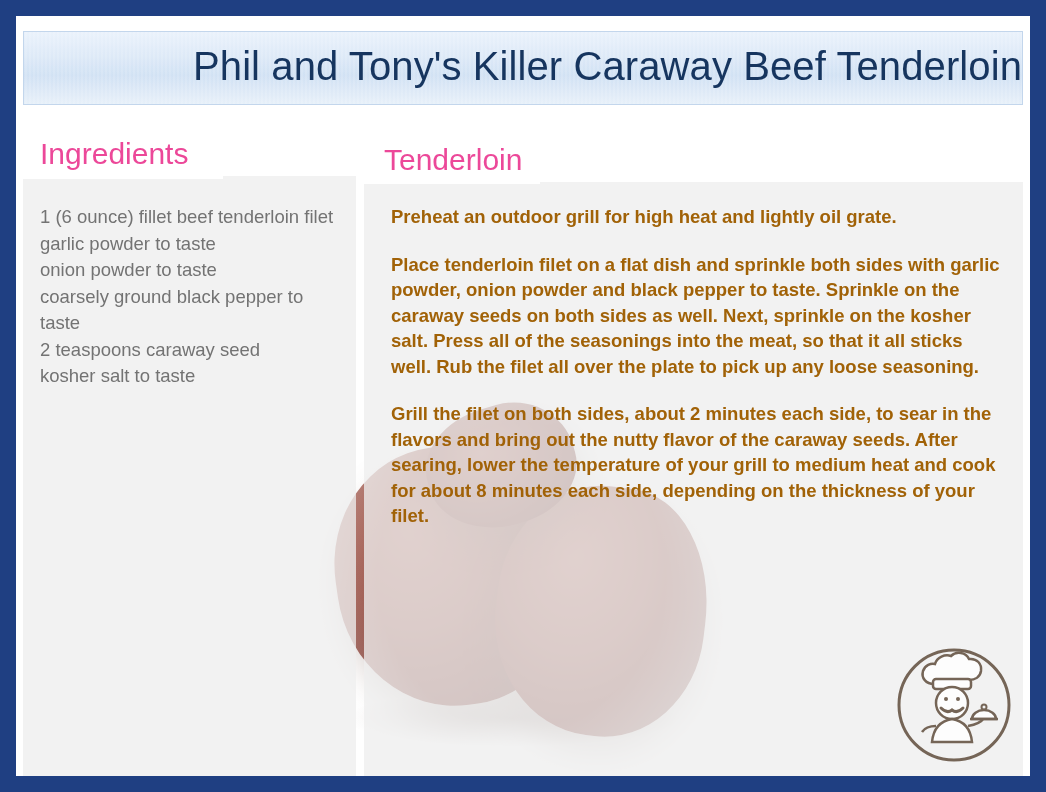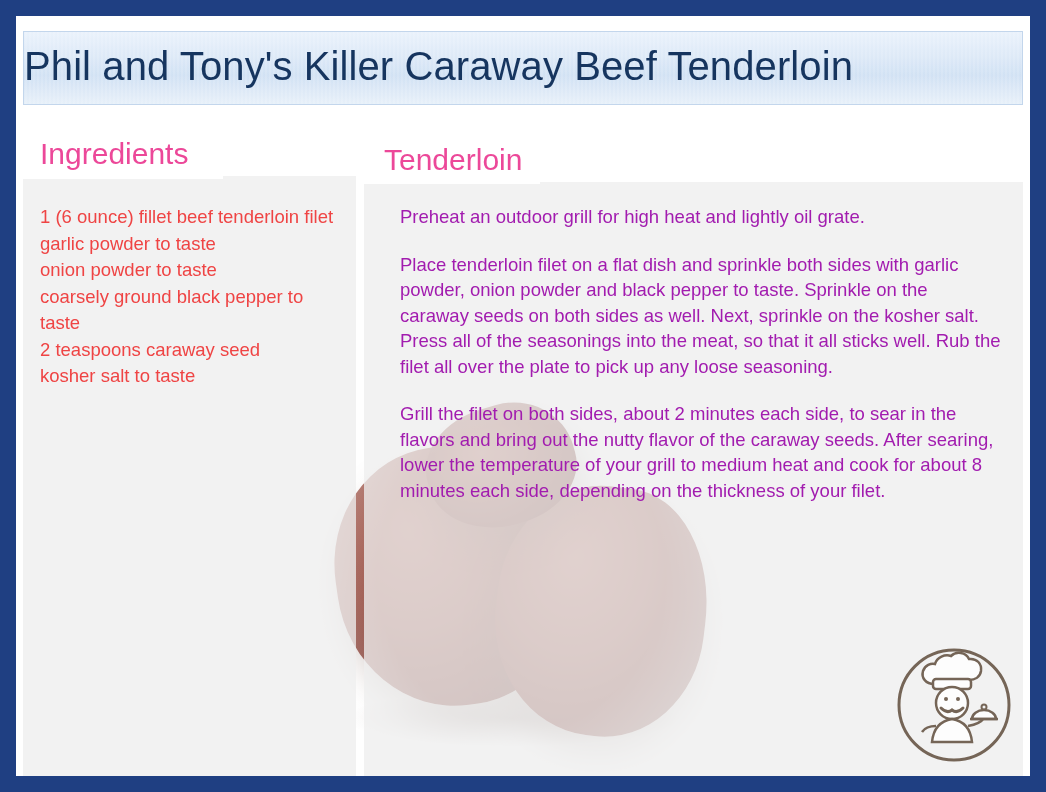--- a/index.html
+++ b/index.html
@@ -51,21 +51,21 @@
       rgba(255,255,255,0.45) 2px,
       rgba(255,255,255,0.0) 4px
     );
     opacity: 0.5;
     pointer-events: none;
   }
   .title-text {
     position: absolute;
     left: 0; right: 0;
     top: 12px;
-    text-align: left;
+    text-align: right;
     font-size: 40px;
     color: #16355f;
     font-weight: normal;
     letter-spacing: 0.1px;
     white-space: nowrap;
     z-index: 2;
   }
 
   
   .photo {
@@ -134,44 +134,45 @@
   .ing-panel {
     left: 7px;
     top: 160px;
     width: 333px;
     height: 614px;
     padding: 28px 14px 0 17px;
   }
   .ing-list {
     font-size: 18.5px;
     line-height: 26.5px;
-    color: #ef4444;
+    color: #737373;
     white-space: pre-wrap;
   }
 
   
   .dir-head {
     left: 348px;
     top: 120px;
     width: 176px;
     height: 48px;
     padding-left: 20px;
   }
   .dir-panel {
     left: 348px;
     top: 166px;
     width: 659px;
     height: 608px;
     padding: 22px 22px 0 20px;
   }
   .dir-body p {
-    margin: 0 0 22px 16px;
+    margin: 0 0 22px 7px;
     font-size: 18.5px;
     line-height: 25.5px;
-    color: #a21caf;
+    color: #a16207;
+    font-weight: bold;
   }
   .dir-body p:last-child { margin-bottom: 0; }
 
   
   .chef-logo {
     position: absolute;
     right: 16px;
     bottom: 12px;
     width: 120px;
     height: 118px;

